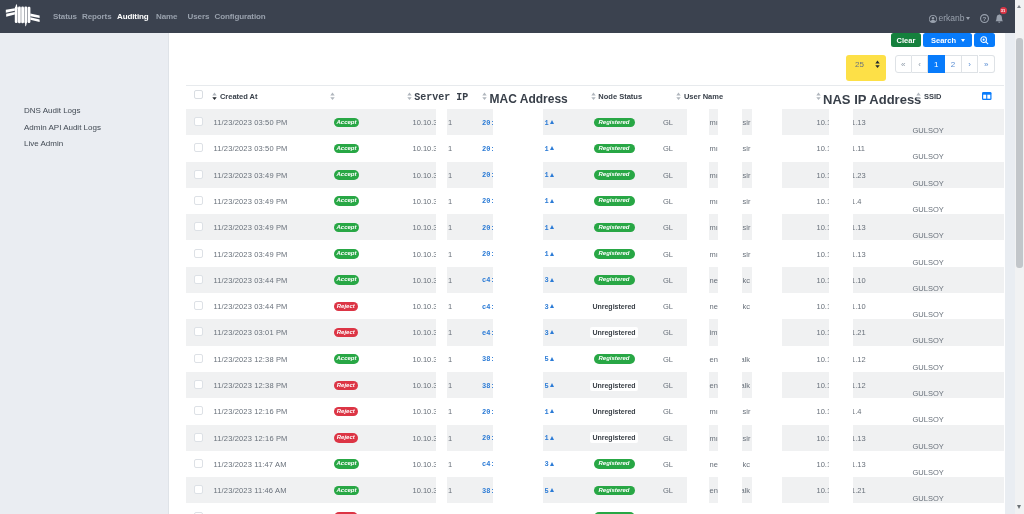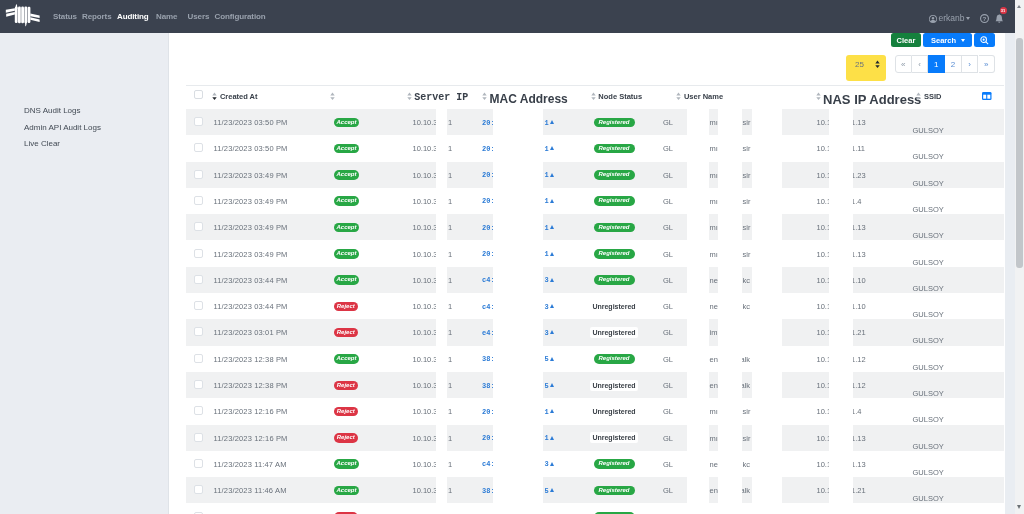--- a/index.html
+++ b/index.html
@@ -113,21 +113,21 @@
 <div class="abs" style="left:999.5px;top:7px;width:7px;height:7px;border-radius:50%;background:#dc3545;color:#fff;font-size:4px;text-align:center;line-height:7px;font-weight:bold;">31</div>
 </div>
 <div id="side">
 <div class="mitem" style="top:85.60000000000001px">
         <span>Admin API Audit Logs</span>
       </div>
 <div class="mitem" style="top:69.4px">
         <span>DNS Audit Logs</span>
       </div>
 <div class="mitem" style="top:101.80000000000001px">
-        <span>Live Clear</span>
+        <span>Live Admin</span>
       </div>
 </div>
 <div class="btn" id="btnclear"><span>Clear</span></div>
 <div class="btn" id="btnsearch"><span style="margin-left:-8px">Search</span><div class="abs" style="left:38px;top:6px;width:0;height:0;border-left:2.5px solid transparent;border-right:2.5px solid transparent;border-top:3px solid #fff;"></div></div>
 <div class="btn" id="btnzoom">
       <svg class="abs" style="left:6px;top:3px" width="9" height="9" viewBox="0 0 16 16" fill="none" stroke="#fff" stroke-width="1.8">
         <circle cx="6.5" cy="6.5" r="5"></circle>
         <path d="M10.5 10.5 L14.5 14.5"></path>
         <path d="M4.5 6.5 h4 M6.5 4.5 v4"></path>
       </svg>

